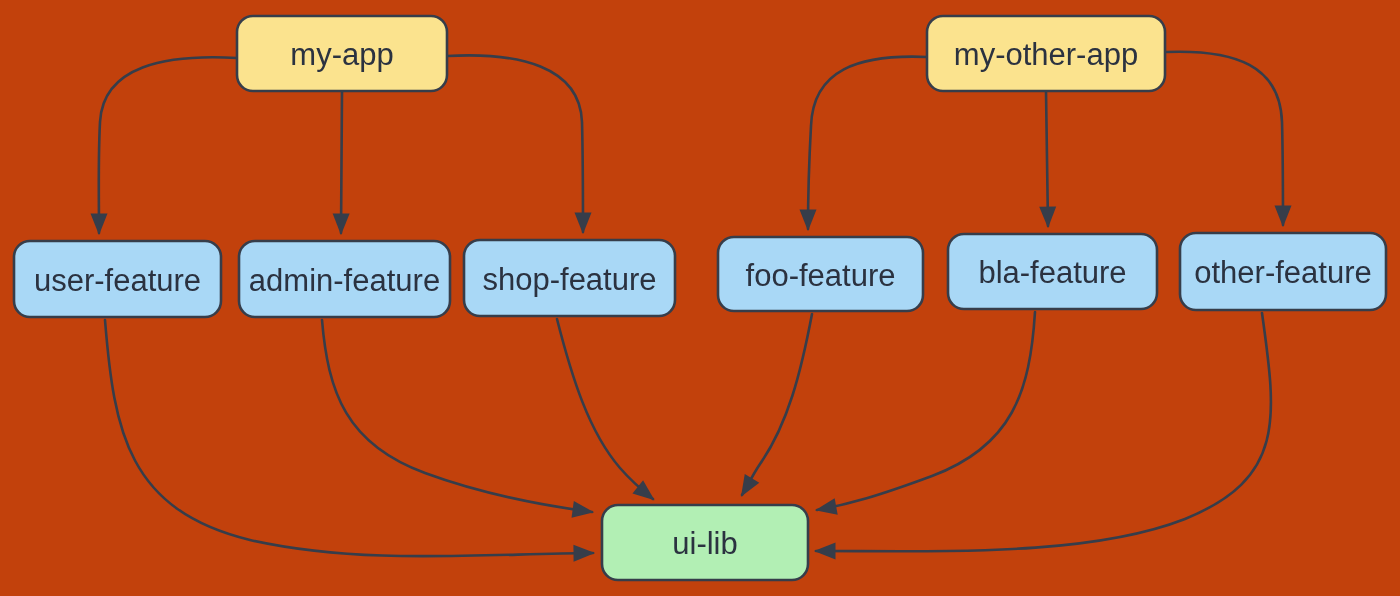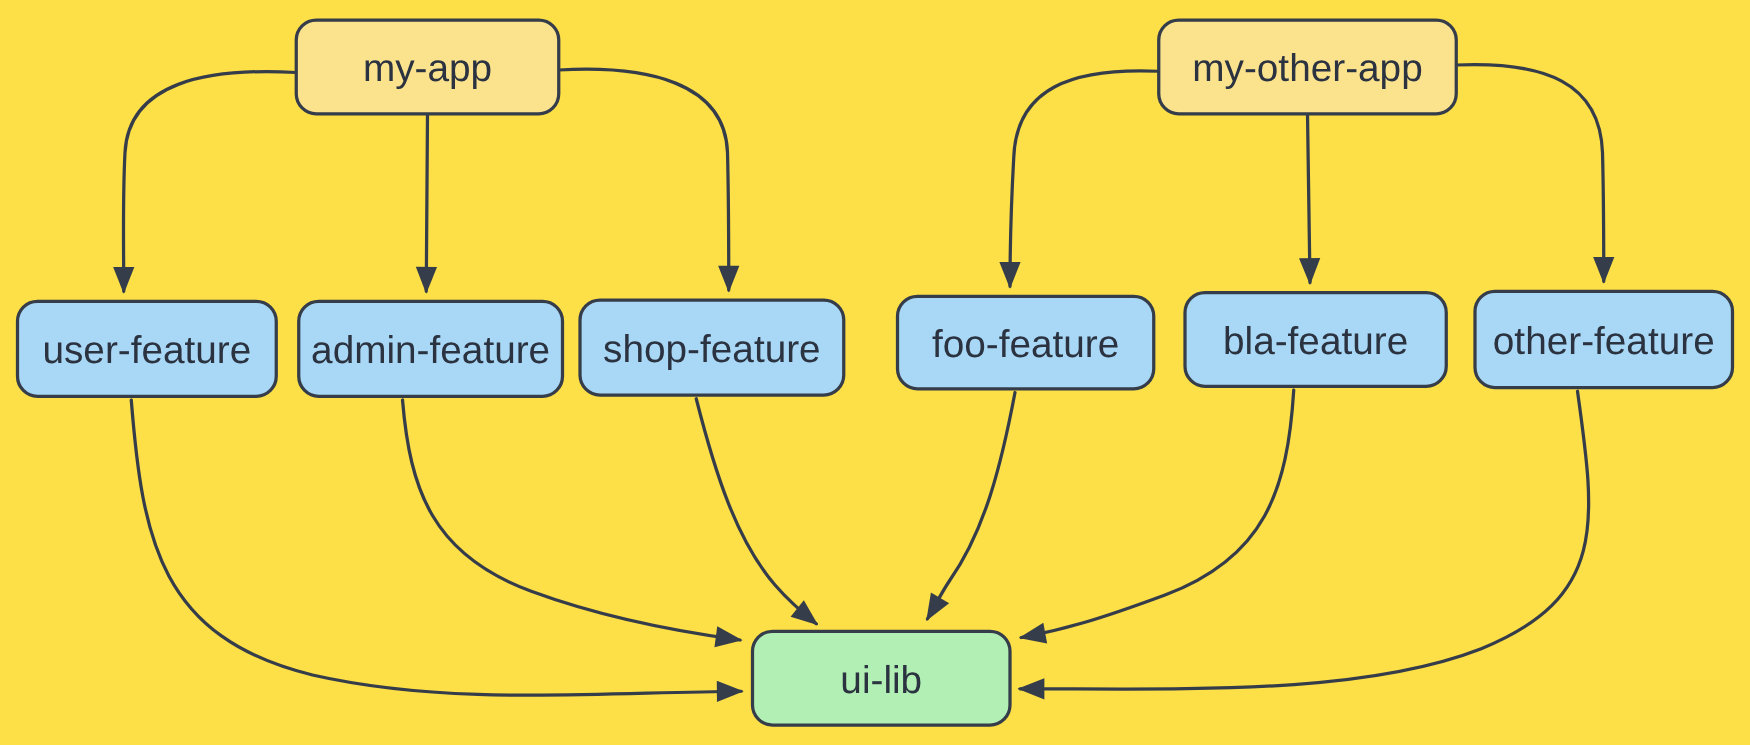--- a/index.html
+++ b/index.html
@@ -22,21 +22,21 @@
   }
   .node-label {
     font-family: "Liberation Sans", sans-serif;
     font-size: 31px;
     text-anchor: middle;
   }
 </style>
 </head>
 <body>
 
-<div class="canvas" style="background: #fde047;">
+<div class="canvas" style="background: #c2410c;">
   <svg width="1400" height="596" viewBox="0 0 1400 596" xmlns="http://www.w3.org/2000/svg">
     <defs>
       <marker id="arrowhead" markerUnits="userSpaceOnUse" viewBox="0 0 24 20" refX="21" refY="10" markerWidth="24" markerHeight="20" orient="auto">
         <path id="arrowhead-shape" d="M 1.5 1.5 L 23 10 L 1.5 18.5 Z" fill="#363d4a"></path>
       </marker>
     </defs>
     <g id="edge-layer">
         <path d="M 237 58 C 165 54 103 66 100 122 C 98 160 99 196 99 233" class="edge" stroke="#363d4a" marker-end="url(#arrowhead)"></path>
         <path d="M 342 91 L 341 233" class="edge" stroke="#363d4a" marker-end="url(#arrowhead)"></path>
         <path d="M 447 56 C 518 52 580 66 582 122 C 583 160 583 196 583 232" class="edge" stroke="#363d4a" marker-end="url(#arrowhead)"></path>

